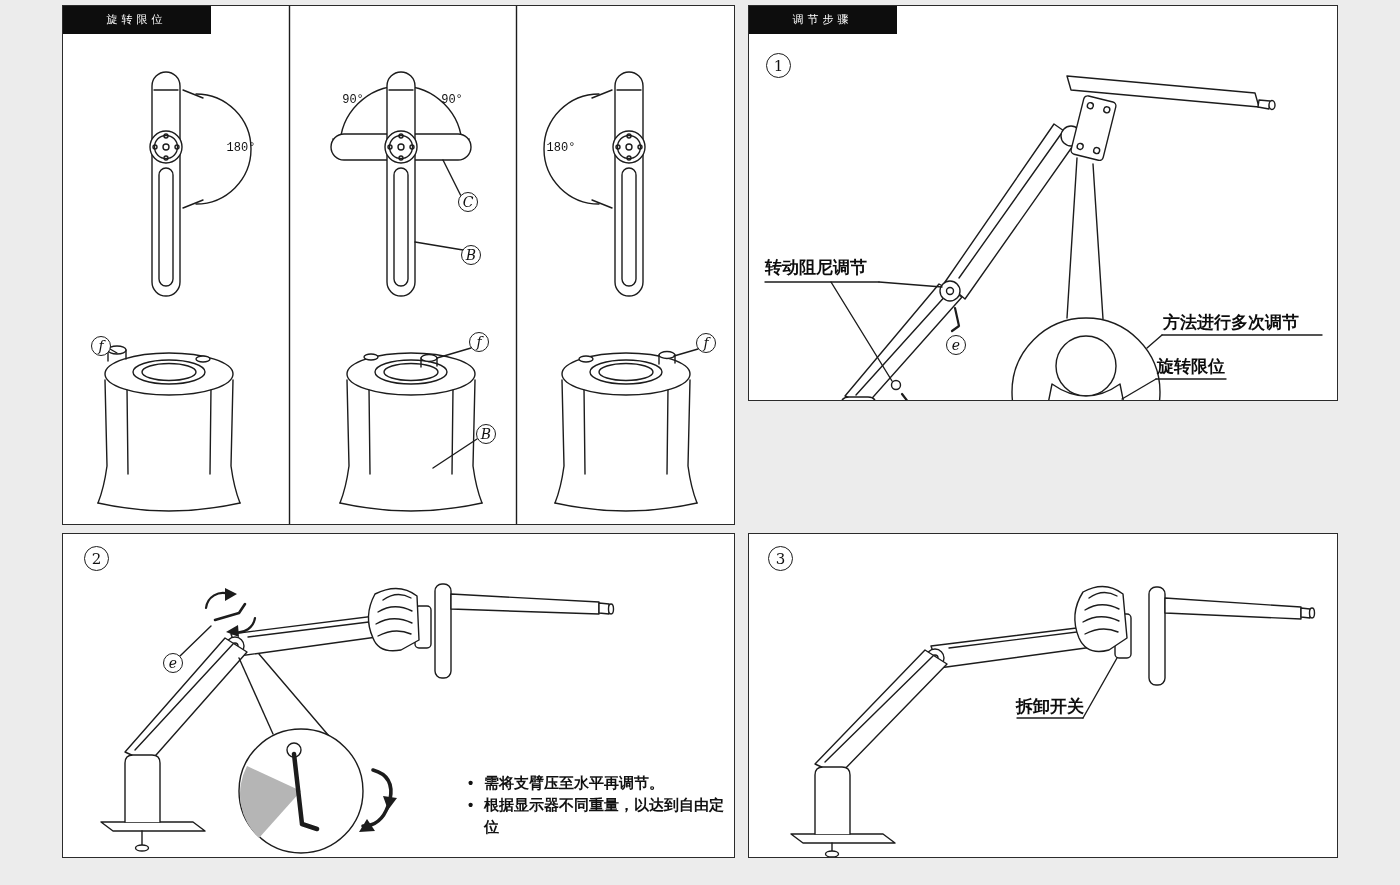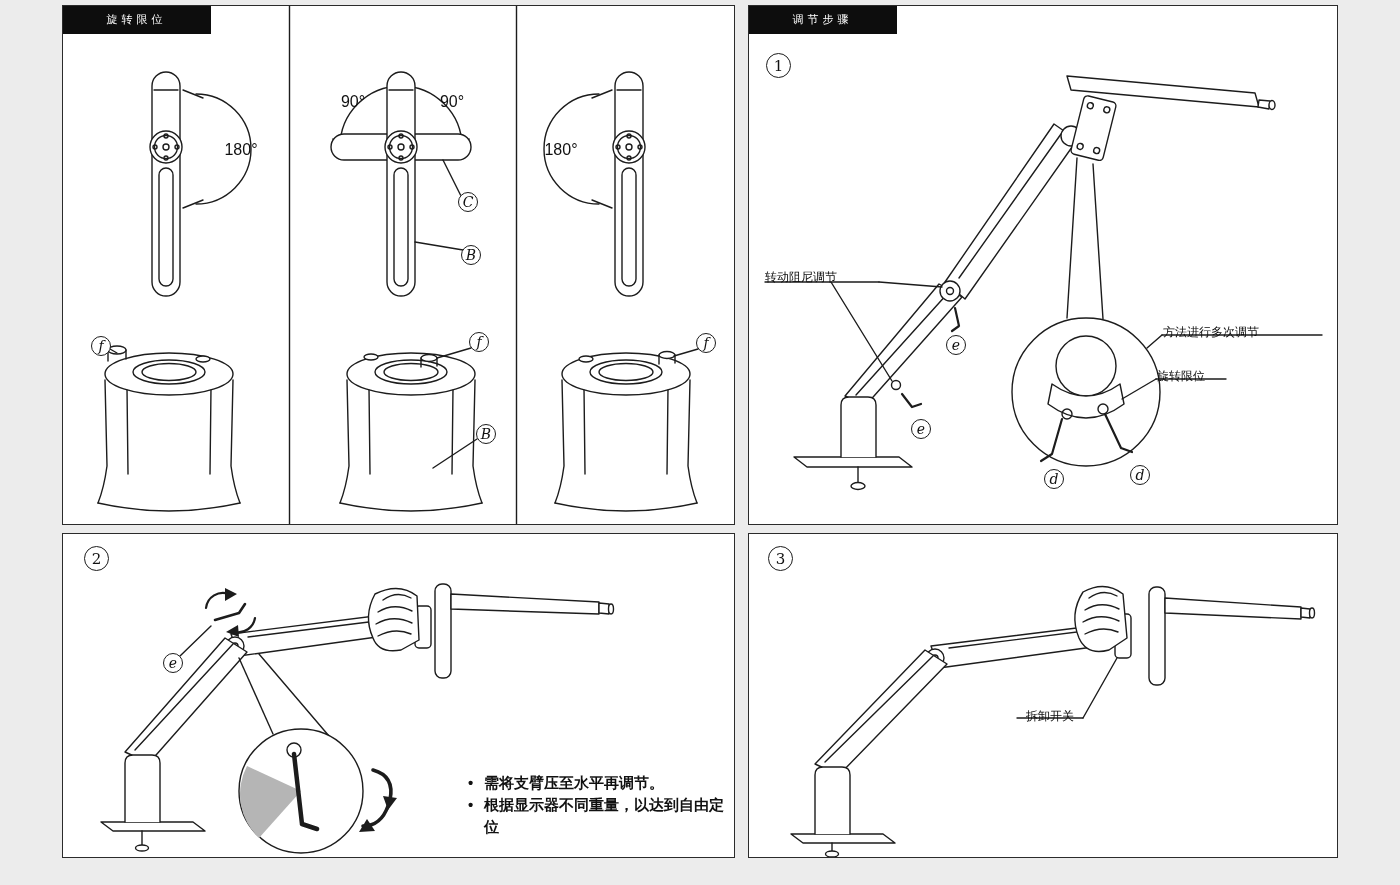--- a/index.html
+++ b/index.html
@@ -9,22 +9,22 @@
   .panel { position:absolute; background:#fff; border:1px solid #2b2b2b; overflow:hidden; }
   .panel > svg { position:absolute; left:0; top:0; }
   .hdr { position:absolute; left:-1px; top:-1px; width:149px; height:29px; background:#0d0d0d; color:#fff;
          display:flex; align-items:center; justify-content:center; font-size:11px; letter-spacing:4px;text-align:center; }
   .marker { position:absolute; width:20px; height:20px; border:1.3px solid #1c1c1c; border-radius:50%;
             background:#fff; display:flex; align-items:center; justify-content:center;
             font:italic 14px "DejaVu Serif",serif; color:#111; }
   .stepnum { position:absolute; width:25px; height:25px; border:1.4px solid #1c1c1c; border-radius:50%;
              background:#fff; display:flex; align-items:center; justify-content:center;
              font:15px "DejaVu Serif",serif; color:#111; }
-  .angle { position:absolute; font-size:16px; color:#111; text-align:center; font-family:Liberation Sans, sans-serif; }
-  .cnlabel { position:absolute; font-weight:normal; font-size:12px; color:#0d0d0d; white-space:nowrap;margin-top:13px; }
+  .angle { position:absolute; font-size:12px; color:#111; text-align:center; font-family:Liberation Mono, monospace; }
+  .cnlabel { position:absolute; font-weight:bold; font-size:17px; color:#0d0d0d; white-space:nowrap; }
   .notes { position:absolute; left:405px; top:238px; font-size:15px; font-weight:bold; color:#111; line-height:22px; }
   .nrow { display:flex; }
   .nrow .b { width:16px; flex:0 0 16px; }
   svg * { vector-effect:none; }
 </style>
 </head>
 <body>
 
 <div class="stage">
 
@@ -145,21 +145,21 @@
     <span class="angle" style="left:468px;top:135px;width:60px">180°</span>
 
     <span class="marker" style="left:28px;top:330px">f</span>
     <span class="marker" style="left:395px;top:186px">C</span>
     <span class="marker" style="left:398px;top:239px">B</span>
     <span class="marker" style="left:406px;top:326px">f</span>
     <span class="marker" style="left:413px;top:418px">B</span>
     <span class="marker" style="left:633px;top:327px">f</span>
   </section>
 
-  <section class="panel" style="left:748px;top:5px;width:590px;height:520px">
+  <section class="panel" style="left:748px;top:5px;width:590px;height:396px">
     <svg width="590" height="520" viewBox="0 0 590 520">
       <g stroke="#1c1c1c" stroke-width="1.4" fill="none" stroke-linecap="round" stroke-linejoin="round">
 
         <g>
           <path d="M318,70 L506,87 L510,101 L322,84 Z" fill="#fff"></path>
           <path d="M510,94 L521,95 L520,103 L509,101 Z" fill="#fff"></path>
           <ellipse cx="523" cy="99" rx="3" ry="4.5" fill="#fff"></ellipse>
         </g>
 
         <g>
@@ -349,16 +349,16 @@
         </g>
 
         <g>
           <line x1="268" y1="184" x2="334" y2="184"></line>
           <line x1="334" y1="184" x2="368" y2="124"></line>
         </g>
       </g>
     </svg>
 
     <span class="stepnum" style="left:19px;top:12px">3</span>
-    <span class="cnlabel" style="left:277px;top:161px">拆卸开关</span>
+    <span class="cnlabel" style="left:267px;top:161px">拆卸开关</span>
   </section>
 
 </div>
 
 </body></html>

